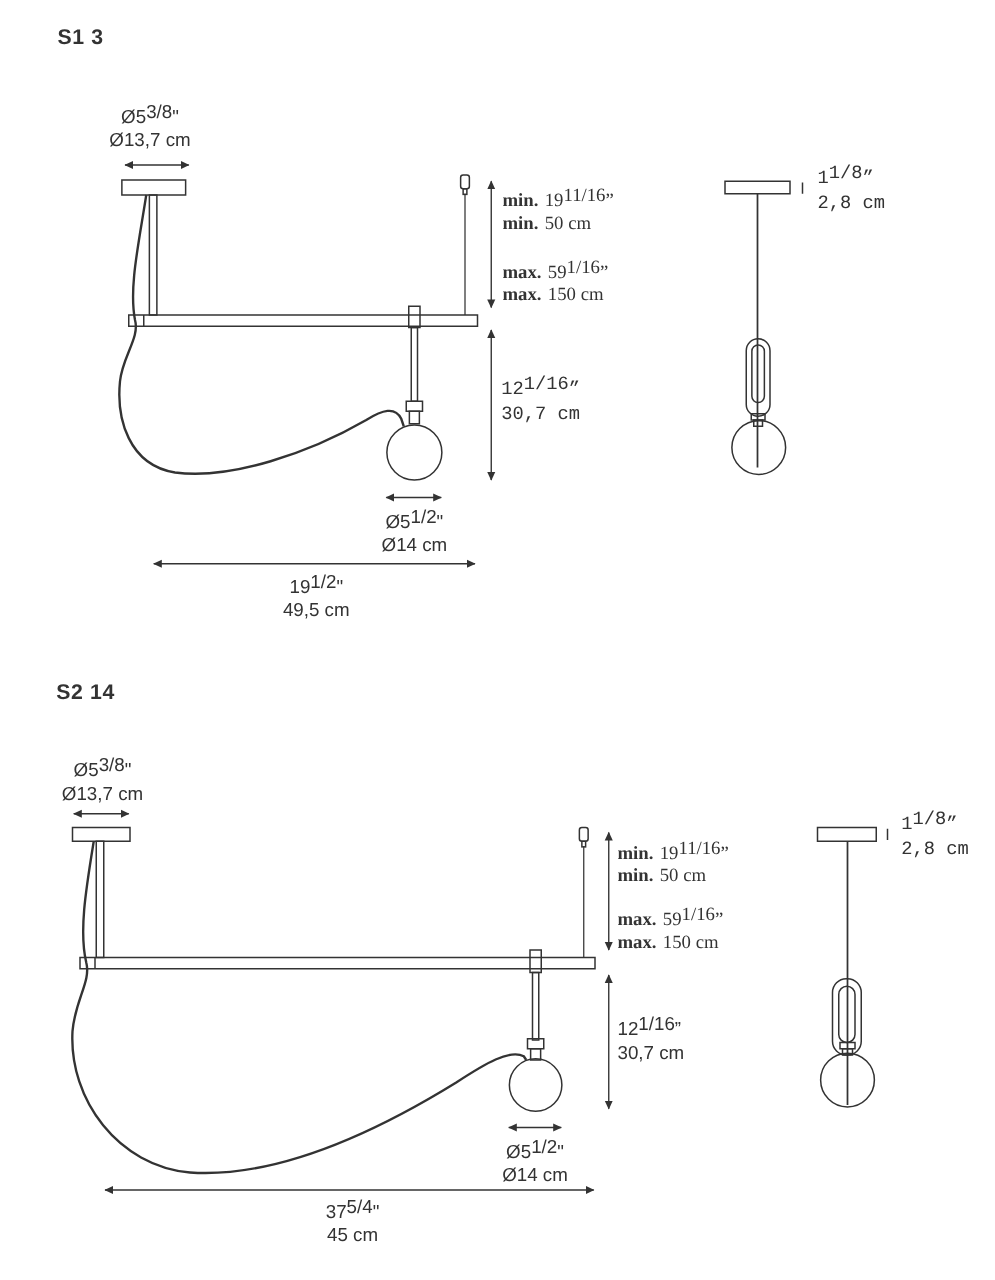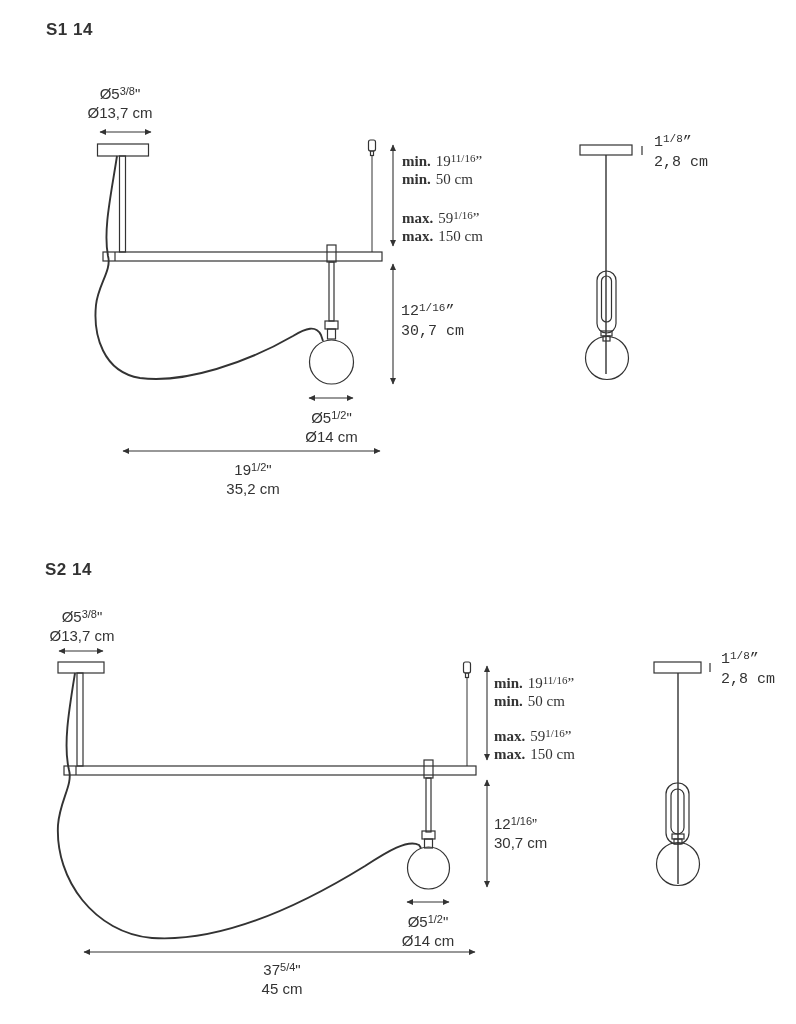--- a/index.html
+++ b/index.html
@@ -9,21 +9,21 @@
   }
   svg.linework{position:absolute;left:0;top:0;}
   .section-title{position:absolute;font-size:17px;font-weight:bold;letter-spacing:.5px;color:#333333;}
   .dim{position:absolute;font-size:15px;line-height:19px;color:#333333;white-space:nowrap;}
   .dim.center{text-align:center;white-space:normal;}
   .dim .ln{white-space:nowrap;}
   .lh20 .ln{line-height:20px;font-family:Liberation Mono, monospace;}
   .mm .ln{line-height:18px;font-family:Liberation Serif, serif;}
   .gap{margin-top:21px;}
   .dim b{font-weight:bold;margin-right:5px;}
-  sup{font-size:11px;line-height:0;vertical-align:4px;letter-spacing:0;}
+  sup{font-size:15px;line-height:0;vertical-align:4px;letter-spacing:0;}
 </style>
 </head>
 <body>
 
 <div class="screen">
 
   <svg class="linework" width="796" height="1024" viewBox="0 0 796 1024">
     <defs>
       <marker id="arr" viewBox="0 0 10 10" refX="7.6" refY="5" markerWidth="8.5" markerHeight="8.5" orient="auto-start-reverse" markerUnits="userSpaceOnUse">
         <path d="M0,1.2 L8.2,5 L0,8.8 Z" fill="#333333" stroke="none"></path>
@@ -88,21 +88,21 @@
       <line x1="710" y1="663" x2="710" y2="672"></line>
       <line x1="678" y1="673" x2="678" y2="884" stroke-width="1.4"></line>
       <rect x="666" y="783" width="23" height="61" rx="11"></rect>
       <rect x="671" y="789" width="13" height="45" rx="6.5"></rect>
       <rect x="672" y="834" width="12" height="5"></rect>
       <rect x="674" y="839" width="8" height="5"></rect>
       <circle cx="678" cy="864" r="21.5"></circle>
     </g>
   </svg>
 
-  <div class="section-title" style="left:46px;top:20px">S1 14</div>
+  <div class="section-title" style="left:46px;top:20px">S1 3</div>
 
   <div class="dim center" style="left:60px;top:84px;width:120px">
     <div class="ln"><span>Ø5</span><sup>3/8</sup><span>"</span></div>
     <div class="ln">Ø13,7 cm</div>
   </div>
 
   <div class="dim" style="left:402px;top:152px">
     <div class="mm">
       <div class="ln"><b>min.</b><span>19</span><sup>11/16</sup><span>”</span></div>
       <div class="ln"><b>min.</b><span>50 cm</span></div>
@@ -118,29 +118,29 @@
     <div class="ln">30,7 cm</div>
   </div>
 
   <div class="dim center" style="left:271px;top:408px;width:121px">
     <div class="ln"><span>Ø5</span><sup>1/2</sup><span>"</span></div>
     <div class="ln">Ø14 cm</div>
   </div>
 
   <div class="dim center" style="left:193px;top:460px;width:120px">
     <div class="ln"><span>19</span><sup>1/2</sup><span>"</span></div>
-    <div class="ln">35,2  cm</div>
+    <div class="ln">49,5  cm</div>
   </div>
 
   <div class="dim lh20" style="left:654px;top:133px">
     <div class="ln"><span>1</span><sup>1/8</sup><span>”</span></div>
     <div class="ln">2,8 cm</div>
   </div>
 
-  <div class="section-title" style="left:45px;top:560px">S2 14</div>
+  <div class="section-title" style="left:45px;top:544px">S2 14</div>
 
   <div class="dim center" style="left:22px;top:607px;width:120px">
     <div class="ln"><span>Ø5</span><sup>3/8</sup><span>"</span></div>
     <div class="ln">Ø13,7 cm</div>
   </div>
 
   <div class="dim" style="left:494px;top:674px">
     <div class="mm">
       <div class="ln"><b>min.</b><span>19</span><sup>11/16</sup><span>”</span></div>
       <div class="ln"><b>min.</b><span>50 cm</span></div>

